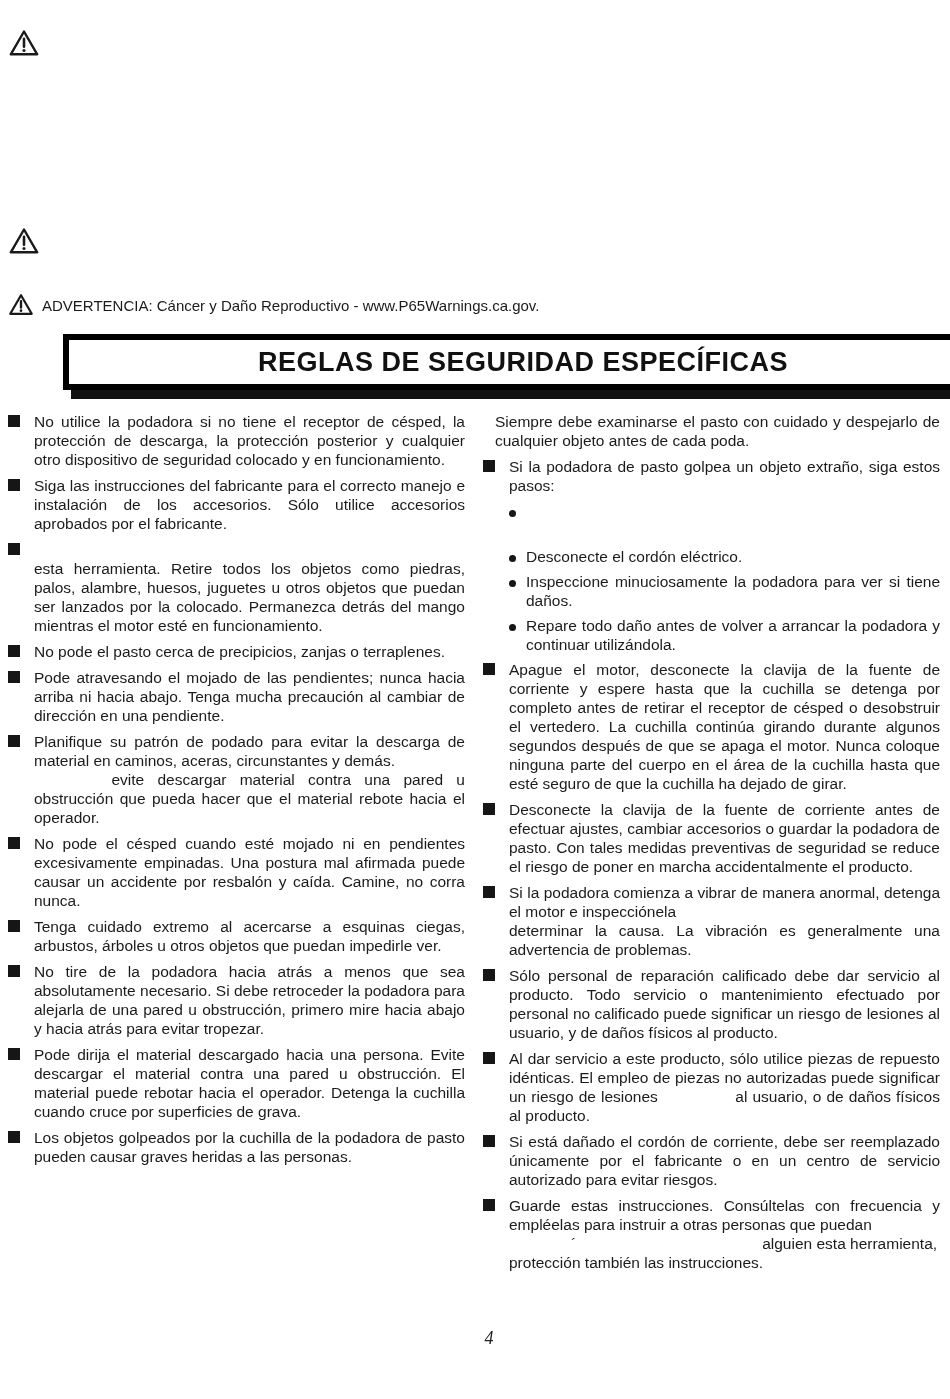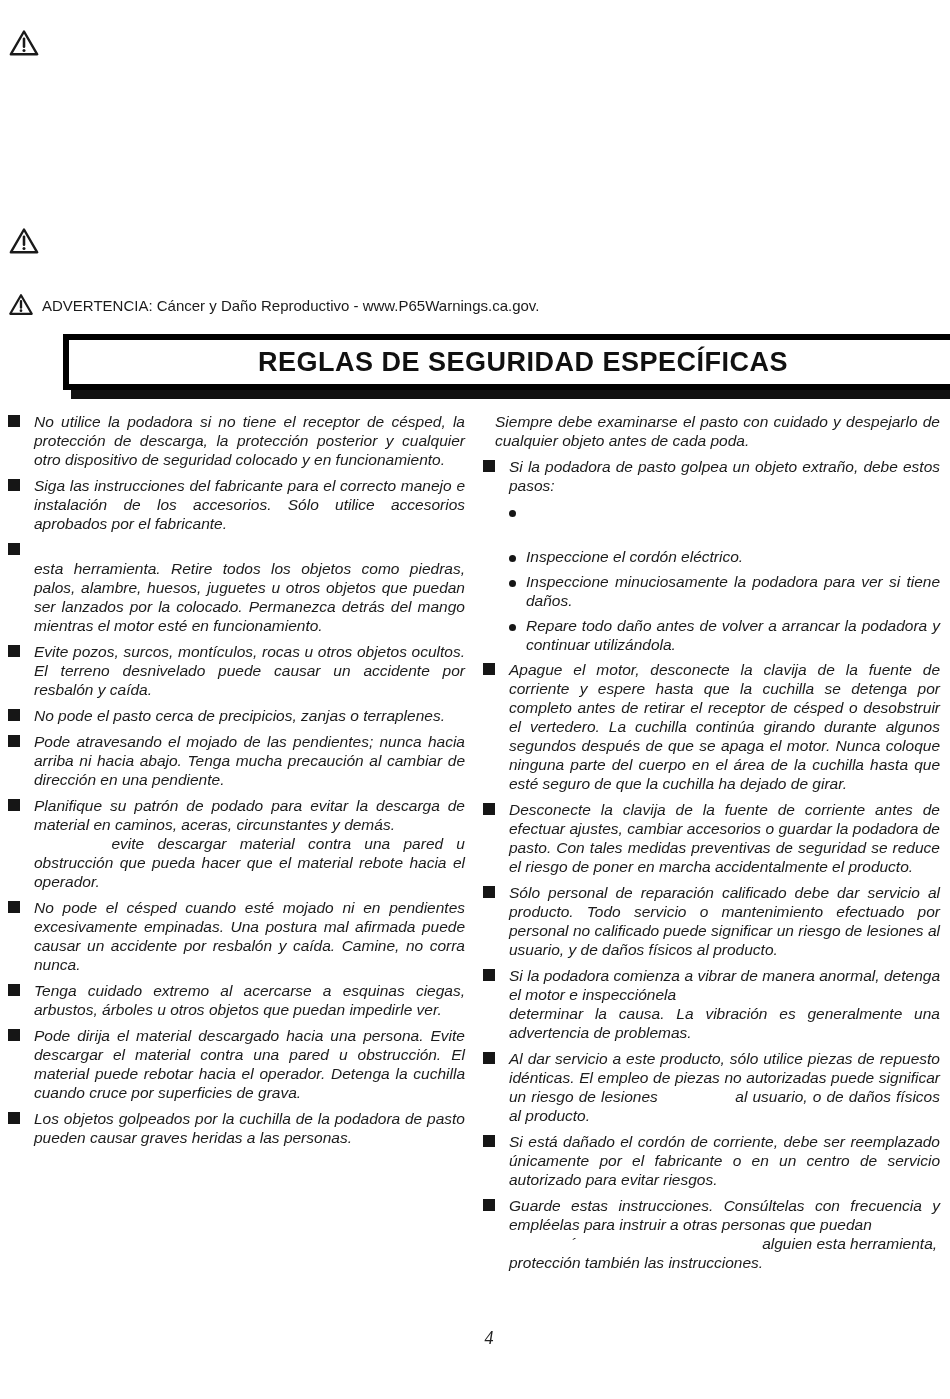--- a/index.html
+++ b/index.html
@@ -46,21 +46,21 @@
   .columns {
     position: absolute;
     left: 8px; top: 412px;
     width: 932px;
     display: grid;
     grid-template-columns: 1fr 1fr;
     column-gap: 18px;
     font-size: 15.5px;
     line-height: 19px;
   }
-  .item { display: flex; margin-bottom: 7px; font-style: italic; }
+  .item { display: flex; margin-bottom: 7px; }
   .item .bullet-box { flex: 0 0 26px; }
   .item.sub { margin-left: 26px; margin-bottom: 6px; }
   .item.sub .bullet-box { flex: 0 0 17px; }
   .item.plain { margin-left: 12px; }
   .item.gap-after { margin-bottom: 26px; }
   .sq {
     display: inline-block;
     width: 12px; height: 12px;
     background: #161616;
     margin-top: 3px;
@@ -135,92 +135,92 @@
           <span class="bullet-box"><span class="sq"></span></span>
           <div class="text">Siga las instrucciones del fabricante para el correcto manejo e instalación de los accesorios. Sólo utilice accesorios aprobados por el fabricante.</div>
         </div>
         <div class="item">
           <span class="bullet-box"><span class="sq"></span></span>
           <div class="text">​
 esta herramienta. Retire todos los objetos como piedras, palos, alambre, huesos, juguetes u otros objetos que puedan ser lanzados por la colocado. Permanezca detrás del mango mientras el motor esté en funcionamiento.</div>
         </div>
         <div class="item">
           <span class="bullet-box"><span class="sq"></span></span>
-          <div class="text">Evite pozos, surcos, montículos, rocas u otros objetos ocultos. El terreno desnivelado puede causar un accidente por resbalón y caída.</div>
-        </div>
-        <div class="item">
-          <span class="bullet-box"><span class="sq"></span></span>
           <div class="text">No pode el pasto cerca de precipicios, zanjas o terraplenes.</div>
         </div>
         <div class="item">
           <span class="bullet-box"><span class="sq"></span></span>
           <div class="text">Pode atravesando el mojado de las pendientes; nunca hacia arriba ni hacia abajo. Tenga mucha precaución al cambiar de dirección en una pendiente.</div>
         </div>
         <div class="item">
           <span class="bullet-box"><span class="sq"></span></span>
           <div class="text">Planifique su patrón de podado para evitar la descarga de material en caminos, aceras, circunstantes y demás.
      evite descargar material contra una pared u obstrucción que pueda hacer que el material rebote hacia el operador.</div>
         </div>
         <div class="item">
           <span class="bullet-box"><span class="sq"></span></span>
           <div class="text">No pode el césped cuando esté mojado ni en pendientes excesivamente empinadas. Una postura mal afirmada puede causar un accidente por resbalón y caída. Camine, no corra nunca.</div>
         </div>
         <div class="item">
           <span class="bullet-box"><span class="sq"></span></span>
           <div class="text">Tenga cuidado extremo al acercarse a esquinas ciegas, arbustos, árboles u otros objetos que puedan impedirle ver.</div>
+        </div>
+        <div class="item">
+          <span class="bullet-box"><span class="sq"></span></span>
+          <div class="text">No tire de la podadora hacia atrás a menos que sea absolutamente necesario. Si debe retroceder la podadora para alejarla de una pared u obstrucción, primero mire hacia abajo y hacia atrás para evitar tropezar.</div>
         </div>
         <div class="item">
           <span class="bullet-box"><span class="sq"></span></span>
           <div class="text">Pode dirija el material descargado hacia una persona. Evite descargar el material contra una pared u obstrucción. El material puede rebotar hacia el operador. Detenga la cuchilla cuando cruce por superficies de grava.</div>
         </div>
         <div class="item">
           <span class="bullet-box"><span class="sq"></span></span>
           <div class="text">Los objetos golpeados por la cuchilla de la podadora de pasto pueden causar graves heridas a las personas.</div>
         </div>
       </div>
     <div class="col" id="col-right">
         <div class="item plain">
           <div class="text">Siempre debe examinarse el pasto con cuidado y despejarlo de cualquier objeto antes de cada poda.</div>
         </div>
         <div class="item">
           <span class="bullet-box"><span class="sq"></span></span>
-          <div class="text">Si la podadora de pasto golpea un objeto extraño, debe estos pasos:</div>
+          <div class="text">Si la podadora de pasto golpea un objeto extraño, siga estos pasos:</div>
         </div>
         <div class="item sub gap-after">
           <span class="bullet-box"><span class="dot"></span></span>
           <div class="text"></div>
         </div>
         <div class="item sub">
           <span class="bullet-box"><span class="dot"></span></span>
-          <div class="text">Inspeccione el cordón eléctrico.</div>
+          <div class="text">Desconecte el cordón eléctrico.</div>
         </div>
         <div class="item sub">
           <span class="bullet-box"><span class="dot"></span></span>
           <div class="text">Inspeccione minuciosamente la podadora para ver si tiene daños.</div>
         </div>
         <div class="item sub">
           <span class="bullet-box"><span class="dot"></span></span>
           <div class="text">Repare todo daño antes de volver a arrancar la podadora y continuar utilizándola.</div>
         </div>
         <div class="item">
           <span class="bullet-box"><span class="sq"></span></span>
           <div class="text">Apague el motor, desconecte la clavija de la fuente de corriente y espere hasta que la cuchilla se detenga por completo antes de retirar el receptor de césped o desobstruir el vertedero. La cuchilla continúa girando durante algunos segundos después de que se apaga el motor. Nunca coloque ninguna parte del cuerpo en el área de la cuchilla hasta que esté seguro de que la cuchilla ha dejado de girar.</div>
         </div>
         <div class="item">
           <span class="bullet-box"><span class="sq"></span></span>
           <div class="text">Desconecte la clavija de la fuente de corriente antes de efectuar ajustes, cambiar accesorios o guardar la podadora de pasto. Con tales medidas preventivas de seguridad se reduce el riesgo de poner en marcha accidentalmente el producto.</div>
-        </div>
-        <div class="item">
-          <span class="bullet-box"><span class="sq"></span></span>
-          <div class="text">Sólo personal de reparación calificado debe dar servicio al producto. Todo servicio o mantenimiento efectuado por personal no calificado puede significar un riesgo de lesiones al usuario, y de daños físicos al producto.</div>
         </div>
         <div class="item">
           <span class="bullet-box"><span class="sq"></span></span>
           <div class="text">Si la podadora comienza a vibrar de manera anormal, detenga el motor e inspecciónela
 determinar la causa. La vibración es generalmente una advertencia de problemas.</div>
+        </div>
+        <div class="item">
+          <span class="bullet-box"><span class="sq"></span></span>
+          <div class="text">Sólo personal de reparación calificado debe dar servicio al producto. Todo servicio o mantenimiento efectuado por personal no calificado puede significar un riesgo de lesiones al usuario, y de daños físicos al producto.</div>
         </div>
         <div class="item">
           <span class="bullet-box"><span class="sq"></span></span>
           <div class="text">Al dar servicio a este producto, sólo utilice piezas de repuesto idénticas. El empleo de piezas no autorizadas puede significar un riesgo de lesiones     al usuario, o de daños físicos al producto.</div>
         </div>
         <div class="item">
           <span class="bullet-box"><span class="sq"></span></span>
           <div class="text">Si está dañado el cordón de corriente, debe ser reemplazado únicamente por el fabricante o en un centro de servicio autorizado para evitar riesgos.</div>
         </div>
         <div class="item">

